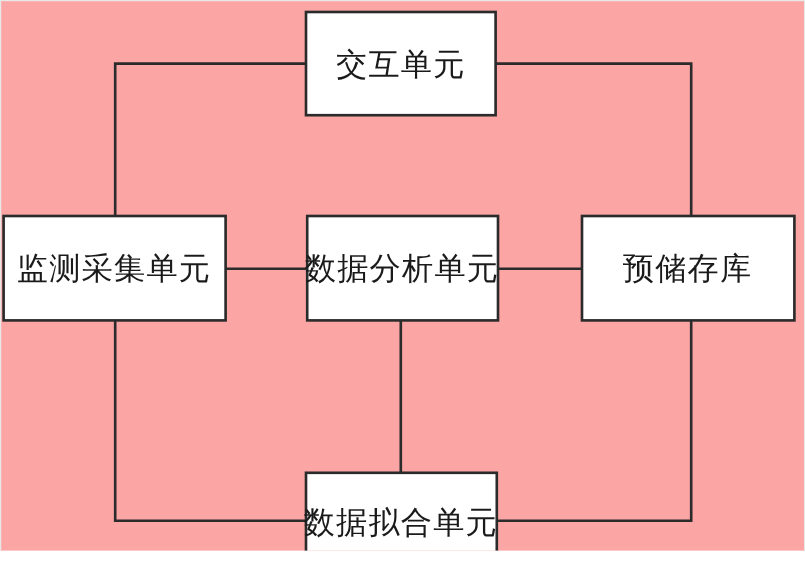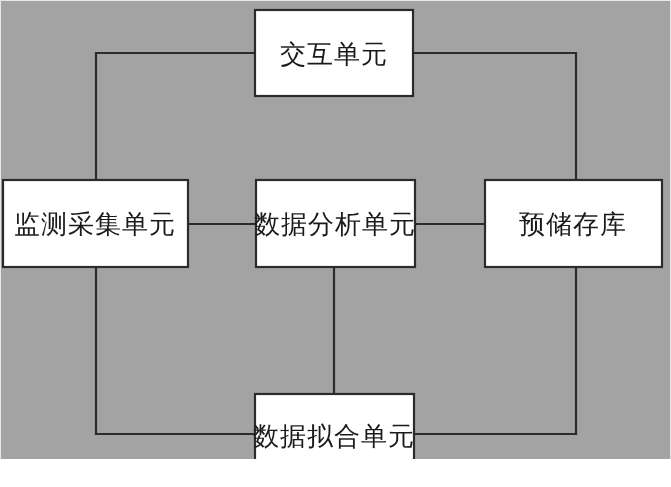--- a/index.html
+++ b/index.html
@@ -7,21 +7,21 @@
     padding: 0;
     background: #ffffff;
   }
   body {
     font-family: "DejaVu Sans", "Liberation Sans", sans-serif;
   }
   #diagram-root {
     position: relative;
     width: 671px;
     height: 459px;
-    background: #a3a3a3;
+    background: #fca5a5;
     overflow: hidden;
   }
   #diagram-root svg {
     display: block;
     width: 671px;
     height: 487px;
   }
   .box-rect {
     fill: #ffffff;
     stroke: #2b2b2b;

